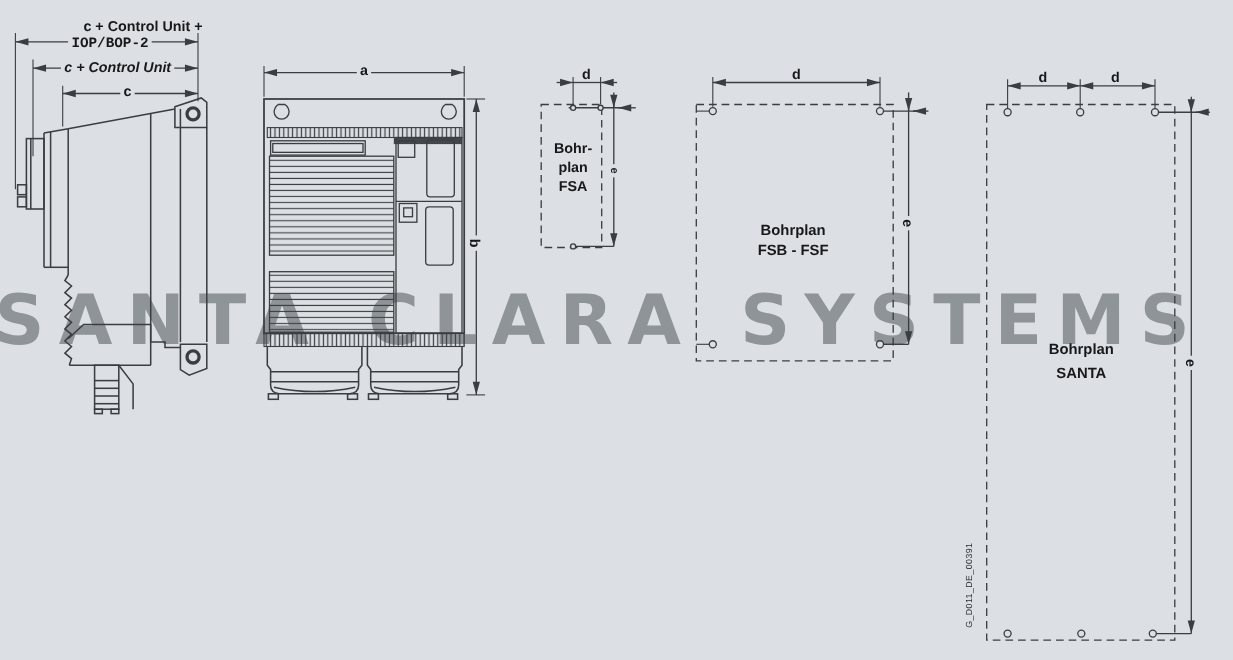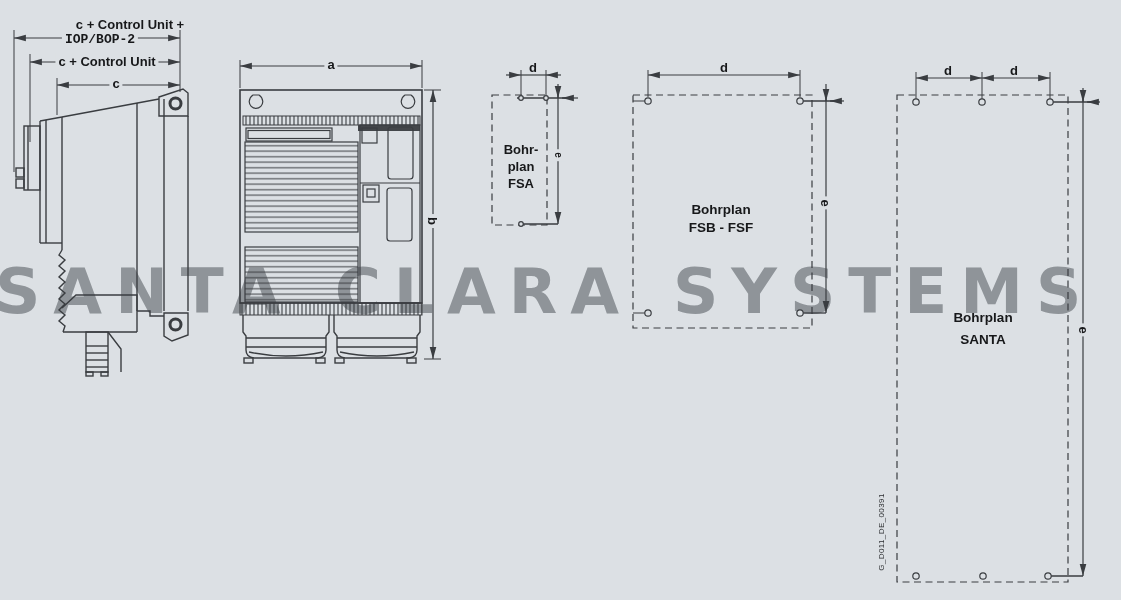--- a/index.html
+++ b/index.html
@@ -221,29 +221,29 @@
       <circle cx="982" cy="102" r="3.2" fill="#dce0e4"></circle>
       <circle cx="1050" cy="102" r="3.2" fill="#dce0e4"></circle>
       <circle cx="916" cy="576" r="3.2" fill="#dce0e4"></circle>
       <circle cx="983" cy="576" r="3.2" fill="#dce0e4"></circle>
       <circle cx="1048" cy="576" r="3.2" fill="#dce0e4"></circle>
     </g>
   </svg>
 
   <div class="lbl" style="left:100px;top:24px;margin-left:30px;">c + Control Unit +</div>
   <div class="lbl mask" style="left:100px;top:39px;font-family:Liberation Mono, monospace;">IOP/BOP-2</div>
-  <div class="lbl mask" style="left:107px;top:61px;">c + Control Unit</div>
+  <div class="lbl mask" style="left:107px;top:61px;font-style:italic;">c + Control Unit</div>
   <div class="lbl mask" style="left:116px;top:83px;">c</div>
 
   <div class="lbl mask" style="left:331px;top:64px;">a</div>
   <div class="lbl mask rot90" style="left:432px;top:221px;">b</div>
 
   <div class="lbl" style="left:533px;top:67px;">d</div>
   <div class="lbl mask rot90 small-e" style="left:558px;top:155px;">e</div>
-  <div class="lbl title title3" style="left:521px;top:166px;">
+  <div class="lbl title title3" style="left:521px;top:152px;">
     <div>Bohr-</div>
     <div>plan</div>
     <div>FSA</div>
   </div>
 
   <div class="lbl" style="left:724px;top:67px;">d</div>
   <div class="lbl mask rot90" style="left:825px;top:203px;">e</div>
   <div class="lbl title title2" style="left:721px;top:219px;">
     <div>Bohrplan</div>
     <div>FSB - FSF</div>

